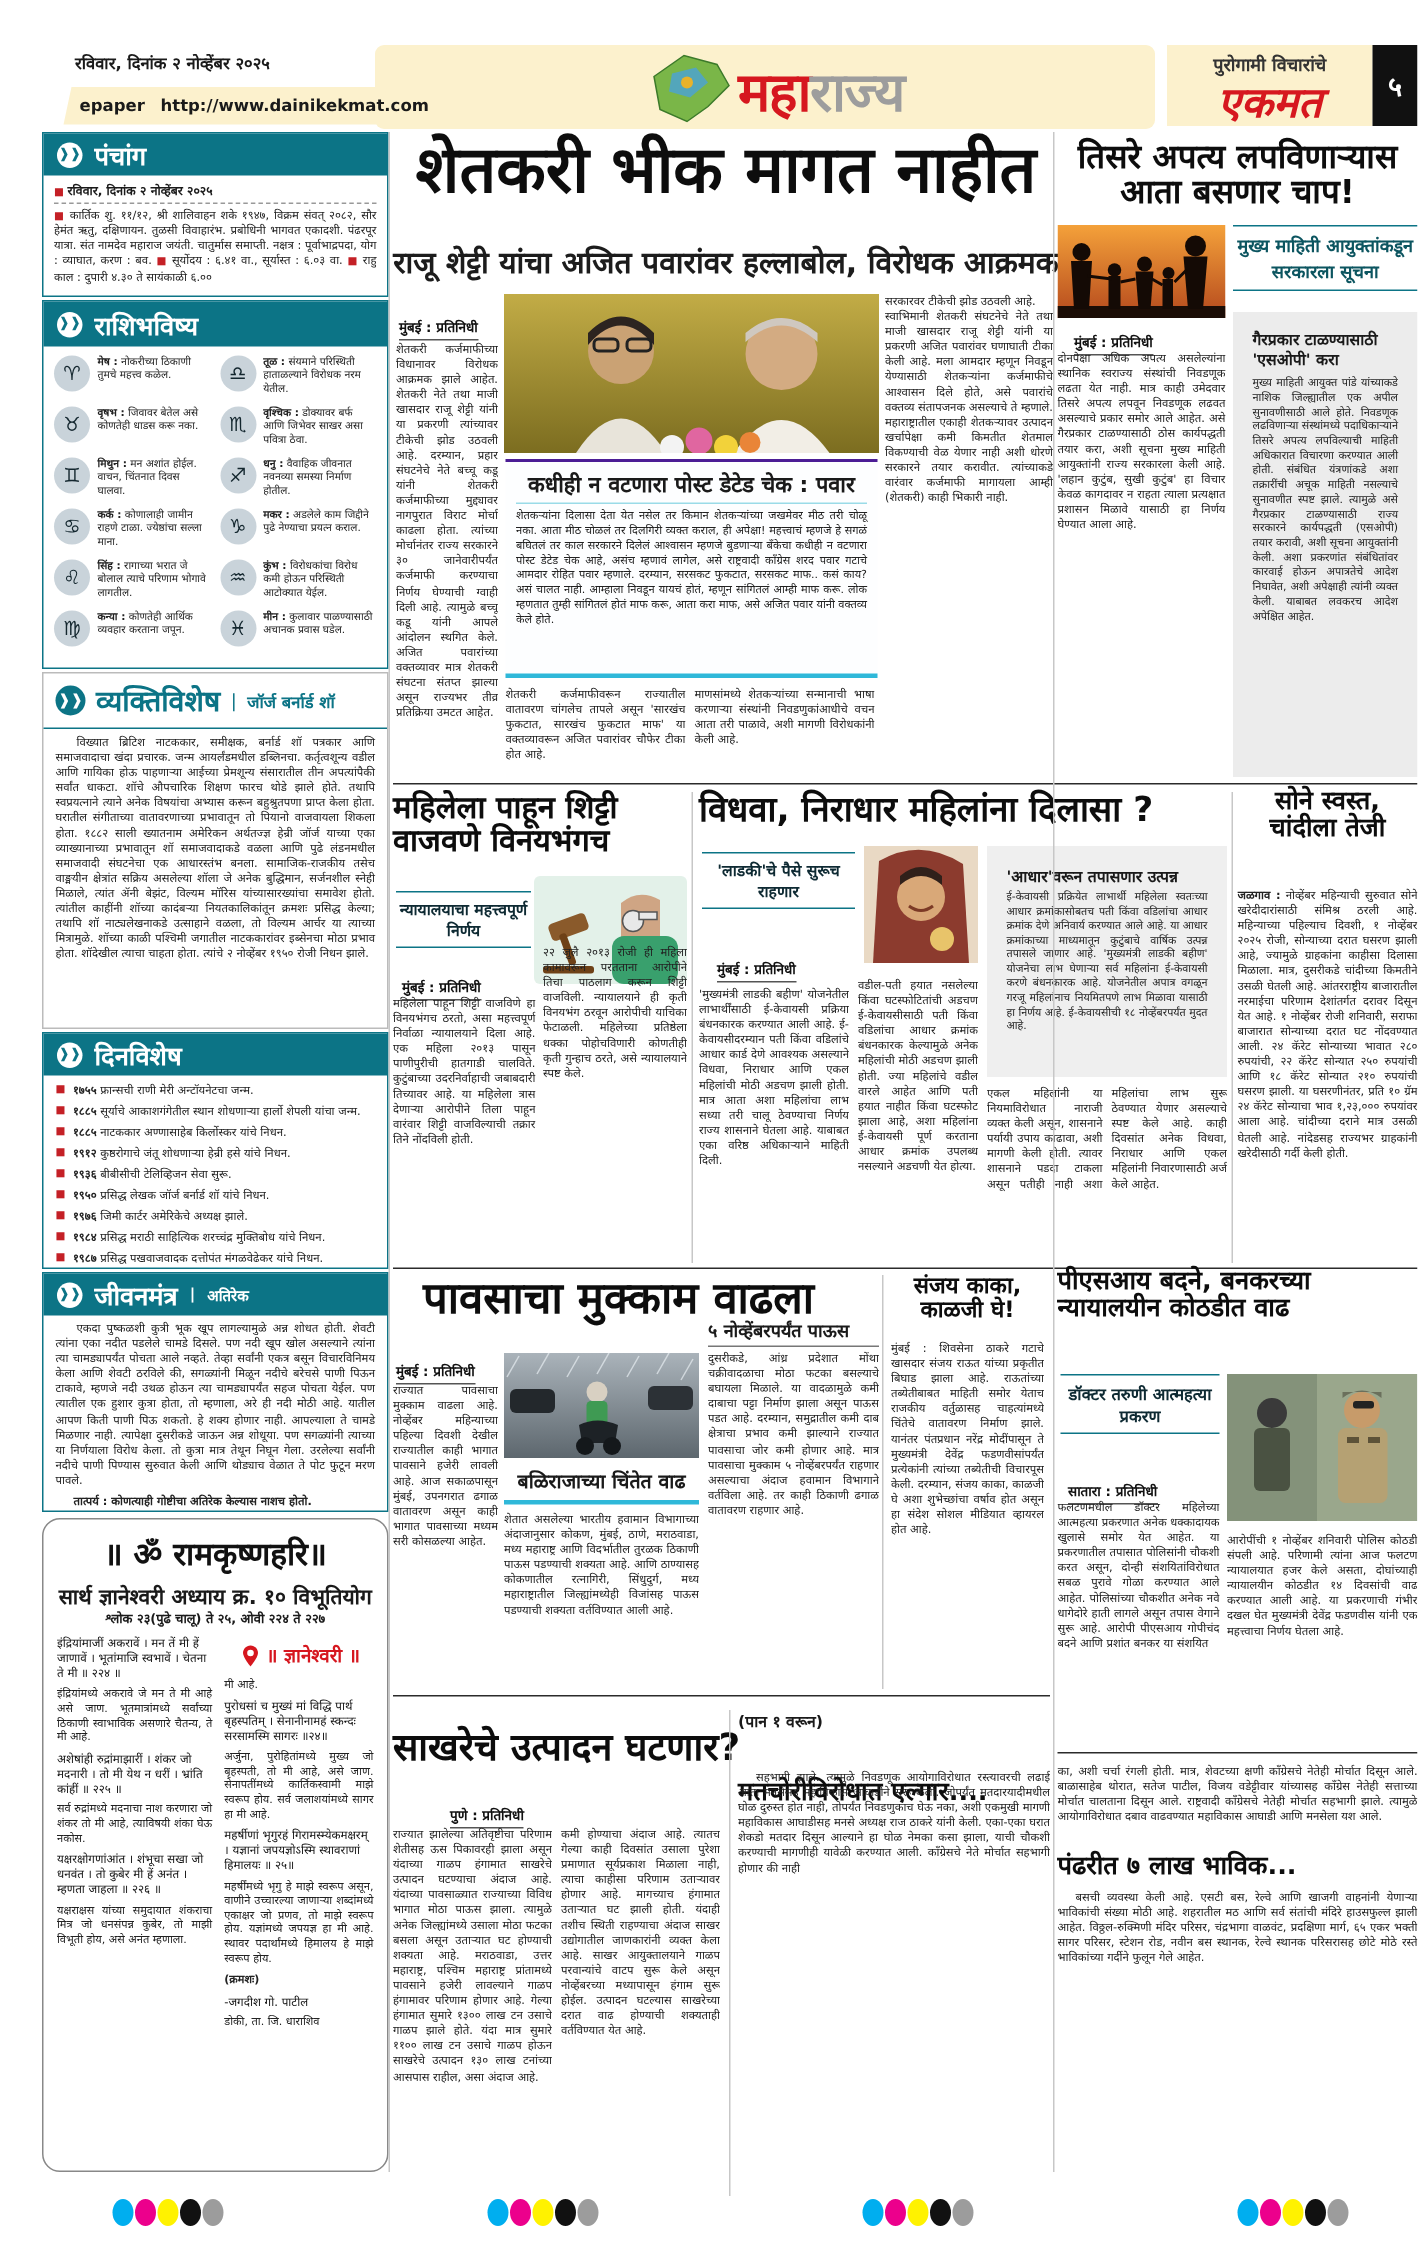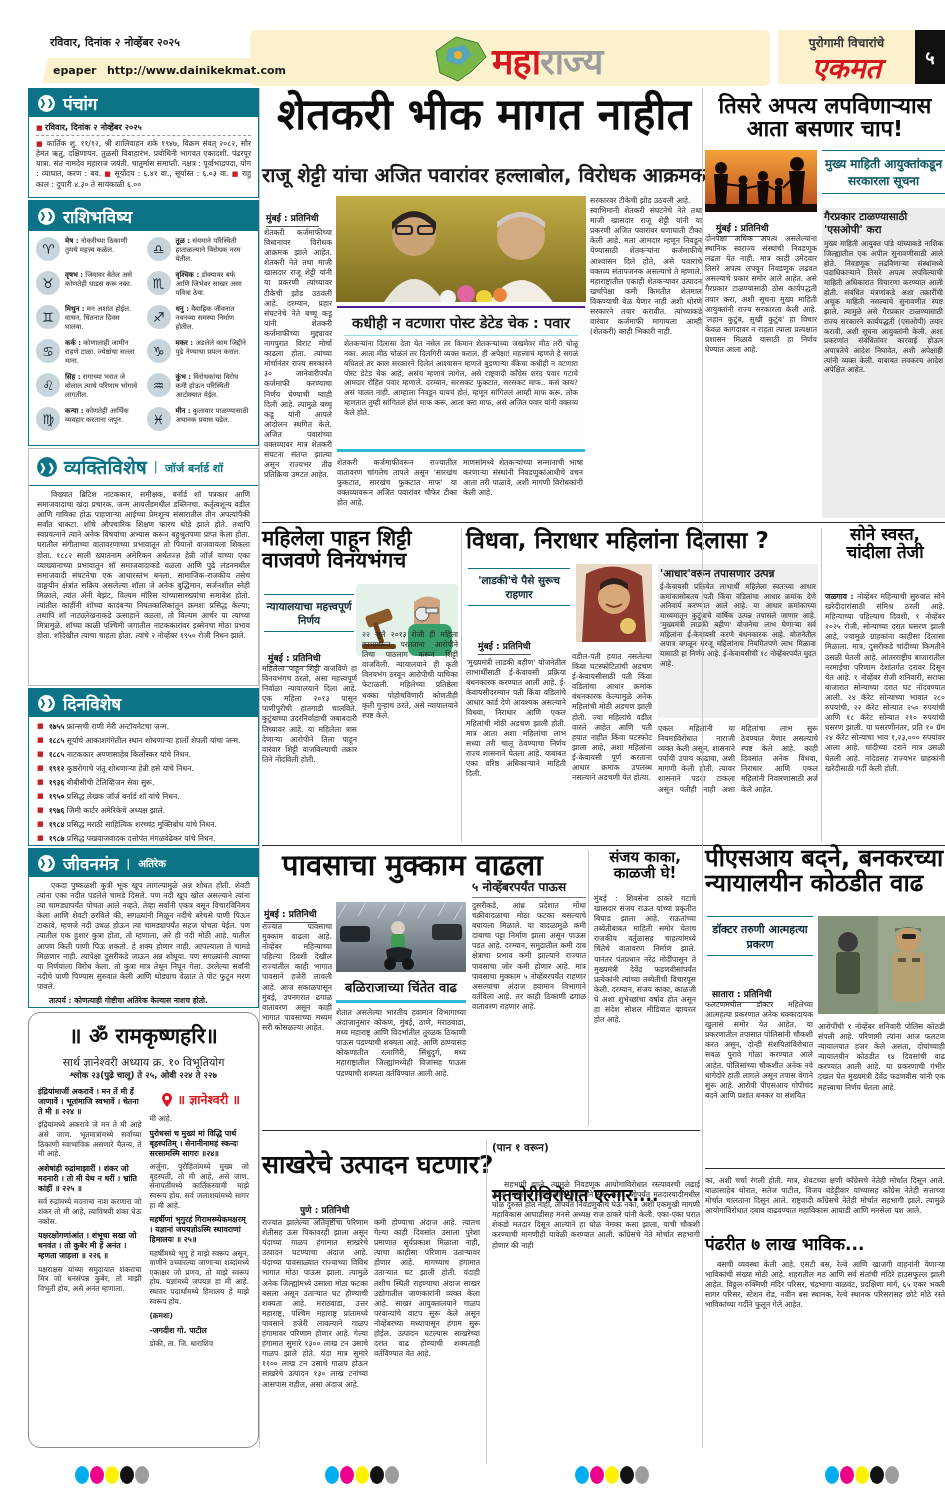--- a/index.html
+++ b/index.html
@@ -12,34 +12,34 @@
   .headline{font-weight:bold;color:#0d0d0d;line-height:1.05}
   .byl{font-size:9px;font-weight:bold;color:#111;border-bottom:1px solid #555;padding-bottom:2px;display:inline-block}
   .bar{background:#0c7486;color:#fff;display:flex;align-items:center;gap:8px;padding:0 9px;box-sizing:border-box}
   .bar .t{font-size:17px;font-weight:bold}
   .bar .s{font-size:10px;font-weight:bold}
   .chev{width:17px;height:17px;border-radius:50%;background:#fff;color:#0c7486;display:flex;align-items:center;justify-content:center;font-size:9px;font-weight:bold;line-height:1;flex:0 0 auto}
   .chevd{width:20px;height:20px;border-radius:50%;background:#0c7486;color:#fff;display:flex;align-items:center;justify-content:center;font-size:10px;font-weight:bold;flex:0 0 auto}
   .sidebox{border:1px solid #0c7486;background:#fff;box-sizing:border-box}
   .rsq::before{content:"■ ";color:#c42026;font-size:7px}
   .kick{border-top:1.5px solid #0c7486;border-bottom:1.5px solid #0c7486;font-weight:bold;color:#0e2a33;text-align:center;padding:4px 2px;box-sizing:border-box}
-  .gbox{background:#ececec;padding:2px;box-sizing:border-box}
+  .gbox{background:#ececec;padding:13px;box-sizing:border-box}
   .vrule{width:1px;background:#c7c7c7}
   .hrule{height:1px;background:#2b2b2b}
   .cream{background:#fcf1cd}
   .dotrow{display:flex}
   .dot{width:14px;height:18px;border-radius:50%;margin-right:1px}
   .rashi-grid{display:grid;grid-template-columns:1fr 1fr;grid-template-rows:repeat(6,1fr);grid-auto-flow:column;gap:2px 6px;padding:6px 7px;box-sizing:border-box;height:214px}
   .rashi-it{display:flex;gap:5px;align-items:flex-start}
   .zod{width:24px;height:24px;border-radius:50%;background:#c9d3da;color:#13262e;display:flex;align-items:center;justify-content:center;font-size:13px;flex:0 0 auto}
   .rashi-tx{font-size:7px;line-height:1.25;color:#222}
   .din-it{display:flex;gap:5px;font-size:7.6px;line-height:1.3;margin-bottom:4.2px;color:#222}
   .din-it .yr{font-weight:bold}
   .din-sq{color:#c42026;font-size:7px}
-  .verse{font-weight:bold;font-size:7.8px;line-height:1.3;color:#111;margin-bottom:3px}
+  .verse{font-weight:normal;font-size:7.8px;line-height:1.3;color:#111;margin-bottom:3px}
   .expl{font-size:7.4px;line-height:1.3;color:#222;margin-bottom:5px;text-align:justify}
   .newsbox{border-top:2px solid #4c1d95;border-bottom:3.5px solid #2fb8d9;background:#fdfeff;padding:4px 7px;box-sizing:border-box}
 </style>
 </head>
 <body>
 
 <div class="abs cream" style="left:250px;top:30px;width:520px;height:56px;border-radius:6px"></div>
 <div class="abs cream" style="left:778px;top:30px;width:137px;height:54px"></div>
 <div class="abs" style="left:50px;top:34px;font-size:11px"><span class="b">रविवार, दिनांक २ नोव्हेंबर २०२५</span></div>
 <div class="abs cream" style="left:45px;top:58px;width:210px;height:25px;display:flex;align-items:center;gap:5px;padding-left:8px;box-sizing:border-box;transform:skewX(-12deg)">
@@ -192,21 +192,21 @@
     <span class="t">जीवनमंत्र</span>
     <span class="s">|</span>
     <span class="s">अतिरेक</span>
   </div>
   <div class="tiny" style="padding:4px 8px;text-indent:14px">एकदा पुष्कळशी कुत्री भूक खूप लागल्यामुळे अन्न शोधत होती. शेवटी त्यांना एका नदीत पडलेले चामडे दिसले. पण नदी खूप खोल असल्याने त्यांना त्या चामड्यापर्यंत पोचता आले नव्हते. तेव्हा सर्वांनी एकत्र बसून विचारविनिमय केला आणि शेवटी ठरविले की, सगळ्यांनी मिळून नदीचे बरेचसे पाणी पिऊन टाकावे, म्हणजे नदी उथळ होऊन त्या चामड्यापर्यंत सहज पोचता येईल. पण त्यातील एक हुशार कुत्रा होता, तो म्हणाला, अरे ही नदी मोठी आहे. यातील आपण किती पाणी पिऊ शकतो. हे शक्य होणार नाही. आपल्याला ते चामडे मिळणार नाही. त्यापेक्षा दुसरीकडे जाऊन अन्न शोधूया. पण सगळ्यांनी त्याच्या या निर्णयाला विरोध केला. तो कुत्रा मात्र तेथून निघून गेला. उरलेल्या सर्वांनी नदीचे पाणी पिण्यास सुरुवात केली आणि थोड्याच वेळात ते पोट फुटून मरण पावले.</div>
   <div class="tiny b" style="padding:0 8px 4px 20px">तात्पर्य : कोणत्याही गोष्टीचा अतिरेक केल्यास नाशच होतो.</div>
 </div>
 
 <div class="abs" style="left:28px;top:1012px;width:231px;height:436px;border:1.5px solid #888;border-radius:12px;box-sizing:border-box;padding:8px 9px">
   <div class="ctr" style="font-size:21px;font-weight:bold;color:#111">॥ ॐ रामकृष्णहरि॥</div>
-  <div class="ctr" style="font-size:11px;font-weight:normal;margin-top:5px">सार्थ ज्ञानेश्वरी अध्याय क्र. १० विभूतियोग</div>
+  <div class="ctr" style="font-size:14px;font-weight:bold;margin-top:5px">सार्थ ज्ञानेश्वरी अध्याय क्र. १० विभूतियोग</div>
   <div class="ctr" style="font-size:8.6px;font-weight:bold;margin-bottom:6px">श्लोक २३(पुढे चालू) ते २५, ओवी २२४ ते २२७</div>
   <div style="display:flex;gap:8px">
     <div style="width:104px">
         <div>
         <div class="verse">इंद्रियांमाजीं अकरावें । मन तें मी हें जाणावें । भूतांमाजि स्वभावें । चेतना ते मी ॥ २२४ ॥</div>
         <div class="expl">इंद्रियांमध्ये अकरावे जे मन ते मी आहे असे जाण. भूतमात्रांमध्ये सर्वांच्या ठिकाणी स्वाभाविक असणारे चैतन्य, ते मी आहे.</div>
       </div>
         <div>
         <div class="verse">अशेषांही रुद्रांमाझारीं । शंकर जो मदनारी । तो मी येथ न धरीं । भ्रांति कांहीं ॥ २२५ ॥</div>
         <div class="expl">सर्व रुद्रांमध्ये मदनाचा नाश करणारा जो शंकर तो मी आहे, त्याविषयी शंका घेऊ नकोस.</div>
@@ -387,21 +387,21 @@
 <div class="abs tiny" style="left:336px;top:1008px;width:130px;height:118px;overflow:hidden">शेतात असलेल्या भारतीय हवामान विभागाच्या अंदाजानुसार कोकण, मुंबई, ठाणे, मराठवाडा, मध्य महाराष्ट्र आणि विदर्भातील तुरळक ठिकाणी पाऊस पडण्याची शक्यता आहे. आणि ठाण्यासह कोकणातील रत्नागिरी, सिंधुदुर्ग, मध्य महाराष्ट्रातील जिल्ह्यांमध्येही विजांसह पाऊस पडण्याची शक्यता वर्तविण्यात आली आहे.</div>
 <div class="abs" style="left:472px;top:878px;width:114px">
   <div class="b" style="font-size:12px;border-bottom:1px solid #777;padding-bottom:2px">५ नोव्हेंबरपर्यंत पाऊस</div>
   <div class="tiny" style="margin-top:3px;height:238px;overflow:hidden">दुसरीकडे, आंध्र प्रदेशात मोंथा चक्रीवादळाचा मोठा फटका बसल्याचे बघायला मिळाले. या वादळामुळे कमी दाबाचा पट्टा निर्माण झाला असून पाऊस पडत आहे. दरम्यान, समुद्रातील कमी दाब क्षेत्राचा प्रभाव कमी झाल्याने राज्यात पावसाचा जोर कमी होणार आहे. मात्र पावसाचा मुक्काम ५ नोव्हेंबरपर्यंत राहणार असल्याचा अंदाज हवामान विभागाने वर्तविला आहे. तर काही ठिकाणी ढगाळ वातावरण राहणार आहे.</div>
 </div>
 
 <div class="abs headline ctr" style="left:594px;top:850px;width:102px;font-size:15px">संजय काका, काळजी घे!</div>
 <div class="abs tiny" style="left:594px;top:894px;width:102px;height:232px;overflow:hidden">मुंबई : शिवसेना ठाकरे गटाचे खासदार संजय राऊत यांच्या प्रकृतीत बिघाड झाला आहे. राऊतांच्या तब्येतीबाबत माहिती समोर येताच राजकीय वर्तुळासह चाहत्यांमध्ये चिंतेचे वातावरण निर्माण झाले. यानंतर पंतप्रधान नरेंद्र मोदींपासून ते मुख्यमंत्री देवेंद्र फडणवीसांपर्यंत प्रत्येकांनी त्यांच्या तब्येतीची विचारपूस केली. दरम्यान, संजय काका, काळजी घे अशा शुभेच्छांचा वर्षाव होत असून हा संदेश सोशल मीडियात व्हायरल होत आहे.</div>
 <div class="abs vrule" style="left:588px;top:850px;height:276px"></div>
 
-<div class="abs headline" style="left:705px;top:846px;width:240px;font-size:24px">पीएसआय बदने, बनकरच्या न्यायालयीन कोठडीत वाढ</div>
+<div class="abs headline" style="left:705px;top:846px;width:240px;font-size:17px">पीएसआय बदने, बनकरच्या न्यायालयीन कोठडीत वाढ</div>
 <div class="abs kick" style="left:707px;top:916px;width:106px;font-size:11px">डॉक्टर तरुणी आत्महत्या प्रकरण</div>
 <div class="abs" style="left:712px;top:982px"><span class="byl">सातारा : प्रतिनिधी</span></div>
 <svg class="abs" width="127" height="98" viewBox="0 0 127 98" style="left:818px;top:916px">
   <rect width="127" height="98" fill="#9aa78c"></rect>
   <rect x="0" y="0" width="60" height="98" fill="#84927a"></rect>
   <circle cx="30" cy="26" r="10" fill="#3a3a3a"></circle>
     <rect x="18" y="36" width="24" height="42" rx="4" fill="#4a5242"></rect>
   <circle cx="90" cy="24" r="12" fill="#c79b6a"></circle>
     <path d="M77 16 Q90 6 103 16 L103 12 L77 12 Z" fill="#6b705c"></path>
   <rect x="74" y="36" width="33" height="50" rx="5" fill="#b5a173"></rect>

